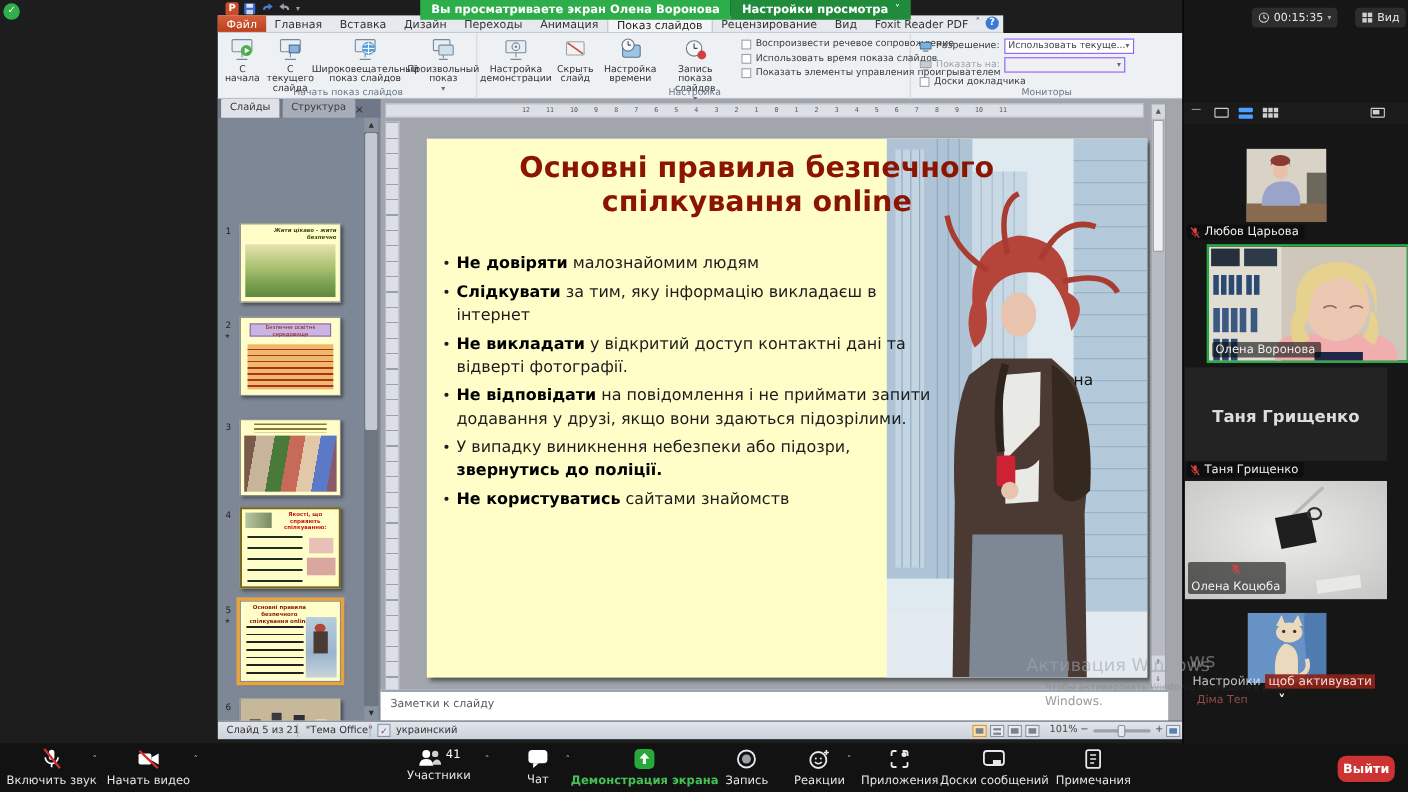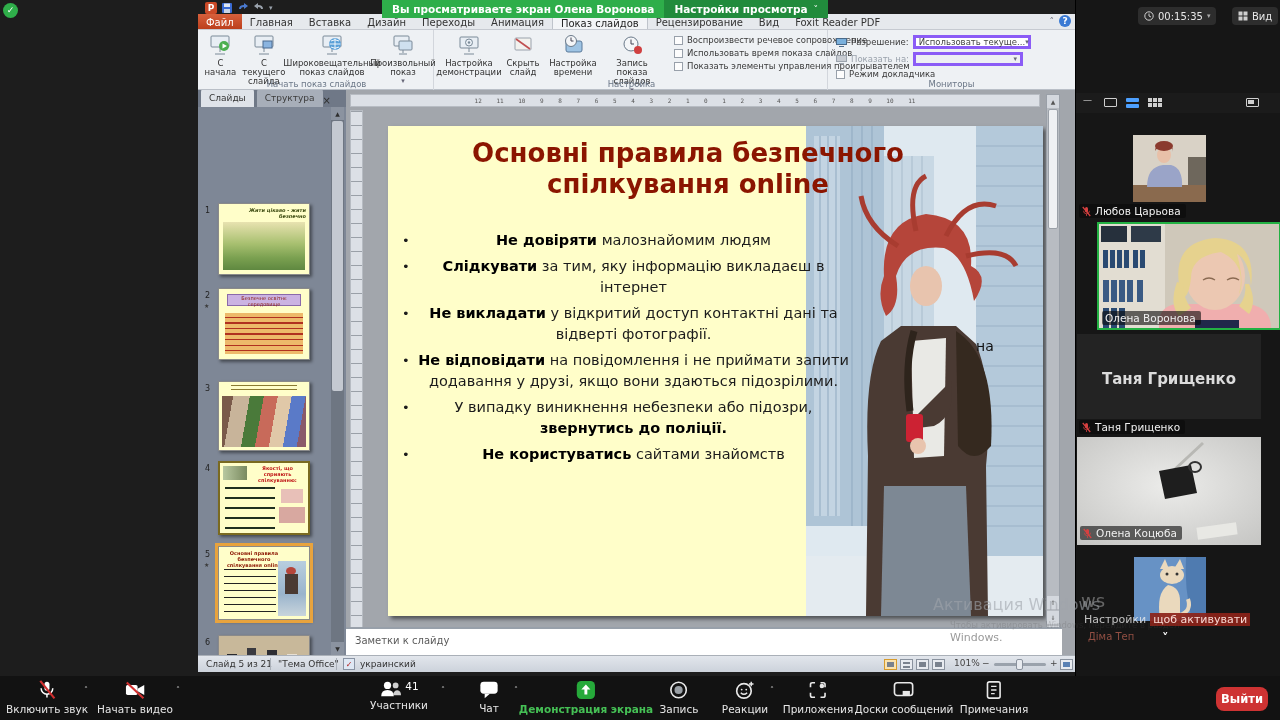--- a/index.html
+++ b/index.html
@@ -9,21 +9,21 @@
   
   #share{position:absolute;left:0;top:0;width:1075px;height:676px;background:#1d1d1d;}
   .tray-ico{position:absolute;left:3px;top:3px;width:15px;height:15px;border-radius:50%;background:#2fae4a;color:#fff;font-size:9px;line-height:15px;text-align:center;font-weight:bold;}
 
   
   .qat{position:absolute;left:205px;top:1px;height:13px;display:flex;gap:4px;align-items:center;}
   .ppt-logo{width:12px;height:12px;background:#cb4a28;color:#fff;border-radius:2px;font-size:9px;font-weight:bold;text-align:center;line-height:12px;}
   .qico{width:12px;height:12px;}
 
   
-  .tabstrip{position:absolute;left:198px;top:14px;width:877px;height:16px;background:#e6e9ed;border-bottom:1px solid #c6cad1;display:flex;align-items:stretch;}
+  .tabstrip{position:absolute;left:198px;top:14px;width:714px;height:16px;background:#e6e9ed;border-bottom:1px solid #c6cad1;display:flex;align-items:stretch;}
   .tab{padding:1px 8px 0;font-size:10px;color:#333;white-space:nowrap;line-height:15px;}
   .tab.file{background:linear-gradient(#d7603c,#bc3f1c);color:#fff;}
   .tab.active{background:#f3f5f7;border:1px solid #bfc4cb;border-bottom:none;color:#222;}
   .winctl{position:absolute;right:4px;top:1px;display:flex;gap:5px;align-items:center;}
   .collapse-g{font-size:9px;color:#667;}
   .help-g{width:12px;height:12px;border-radius:50%;background:#3a7ad4;color:#fff;font-size:9px;line-height:12px;text-align:center;font-weight:bold;}
 
   
   .banner{position:absolute;left:382px;top:0;height:18px;display:flex;z-index:30;}
   .banner .b1{background:#2eae4a;color:#fff;font-size:10.5px;font-weight:bold;line-height:18px;padding:0 10px;white-space:nowrap;}
@@ -35,21 +35,21 @@
   .rgroup{position:absolute;top:0;height:60px;border-right:1px solid #d2d6dc;}
   .glabel{position:absolute;bottom:1px;left:0;right:0;text-align:center;font-size:8.5px;color:#6b7787;}
   .rbtns{position:absolute;top:2px;left:2px;right:2px;display:flex;align-items:flex-start;}
   .rbtn{display:flex;flex-direction:column;align-items:center;text-align:center;font-size:8.5px;color:#333;line-height:9px;padding:1px 2px;}
   .rbtn svg{margin-bottom:2px;}
   .cbcol{position:absolute;top:5px;font-size:8.5px;color:#3a3a3a;}
   .cbrow{display:flex;align-items:center;gap:4px;margin-bottom:3px;white-space:nowrap;}
   .cb{width:9px;height:9px;background:#fdfdfd;border:1px solid #98a0aa;flex:0 0 auto;}
   .monrow{display:flex;align-items:center;gap:4px;font-size:8.5px;color:#3a3a3a;margin-bottom:3px;white-space:nowrap;}
   .monrow.dis{color:#9aa2ac;}
-  .dd{width:118px;height:14px;background:#fff;border:3px solid #8b5cf6;font-size:8.5px;color:#444;display:flex;align-items:center;justify-content:space-between;padding:0 3px;}
+  .dd{width:118px;height:14px;background:#fff;border:1px solid #8b5cf6;font-size:8.5px;color:#444;display:flex;align-items:center;justify-content:space-between;padding:0 3px;}
   .dd .da{font-size:7px;color:#667;}
 
   
   .workspace{position:absolute;left:198px;top:90px;width:877px;height:565px;background:#a2a6ac;}
   .spanel{position:absolute;left:0;top:0;width:148px;height:565px;background:#7e8796;overflow:hidden;}
   .ptabs{position:absolute;left:0;top:0;right:0;height:17px;display:flex;align-items:flex-end;background:#6f7887;}
   .ptab{font-size:9px;padding:4px 8px;border-radius:3px 3px 0 0;margin-left:3px;}
   .ptab.on{background:#dfe3e9;color:#333;}
   .ptab.off{background:#a7aeb9;color:#3c3c3c;}
   .pclose{margin-left:auto;margin-right:16px;font-size:10px;color:#2e2e2e;padding-bottom:1px;}
@@ -63,21 +63,21 @@
   .pscroll .thumbbar{position:absolute;left:1px;top:14px;width:11px;height:270px;background:#c4c9d1;border-radius:2px;}
 
   .hruler{position:absolute;left:152px;top:4px;width:690px;height:13px;background:#dce0e6;border:1px solid #b7bcc3;}
   .hruler .nums{position:absolute;left:0;right:0;top:2px;text-align:center;font-family:"DejaVu Sans Mono",monospace;font-size:6px;color:#555;word-spacing:11px;white-space:nowrap;overflow:hidden;}
   .vruler{position:absolute;left:152px;top:20px;width:13px;height:530px;background:#dce0e6;border:1px solid #b7bcc3;background-image:repeating-linear-gradient(180deg,#9aa0a8 0 1px,transparent 1px 14px);}
 
   
   .slide{position:absolute;left:190px;top:36px;width:655px;height:490px;background:#fffec9;box-shadow:3px 3px 4px rgba(0,0,0,.5);}
   .slide-title{position:absolute;left:30px;top:12px;width:540px;text-align:center;font-size:26px;line-height:31px;font-weight:bold;color:#8b1500;z-index:5;}
   .bullets{position:absolute;left:12px;top:104px;width:452px;z-index:5;}
-  .bullets div{font-size:14.5px;line-height:21px;color:#1c1c1c;margin-bottom:5px;padding-left:15px;position:relative;text-align:center;}
+  .bullets div{font-size:14.5px;line-height:21px;color:#1c1c1c;margin-bottom:5px;padding-left:15px;position:relative;}
   .bullets div::before{content:"•";position:absolute;left:2px;top:0;font-size:13px;color:#1c1c1c;}
   .bullets b{color:#000;}
   .stray{position:absolute;left:588px;top:212px;font-size:14px;color:#111;z-index:6;}
   .photo{position:absolute;left:418px;top:0;width:237px;height:490px;}
 
   
   .vsb{position:absolute;left:848px;top:4px;width:14px;height:546px;background:#b8bcc2;border:1px solid #9aa0a8;}
   .vsb .a{position:absolute;left:0;width:12px;height:13px;background:#d4d8de;color:#555;font-size:6px;text-align:center;line-height:13px;}
   .vsb .th{position:absolute;left:1px;top:14px;width:10px;height:120px;background:#eef0f3;border:1px solid #9aa0a8;border-radius:2px;}
 
@@ -295,21 +295,21 @@
                 <line x1="3" y1="8.5" x2="8" y2="8.5" stroke="#9aa2ac"></line>
               </svg>
             <span>Показать на:</span>
             <div class="dd" style="width:110px;background:#eef0f3;">
                 <span></span>
                 <span class="da">▾</span>
               </div>
           </div>
           <div class="monrow">
             <span class="cb"></span>
-            <span>Режим докладчика</span>
+            <span>Доски докладчика</span>
           </div>
         </div>
         <div class="glabel">Мониторы</div>
       </div>
     </div>
 
     <div class="workspace">
 
       <div class="spanel">
         <div class="ptabs">
@@ -619,21 +619,21 @@
               <stop offset="0" stop-color="#ececea"></stop>
               <stop offset="1" stop-color="#c2c2c0"></stop>
             </radialGradient>
           </defs>
         <rect width="184" height="108" fill="url(#ceil)"></rect>
         <line x1="96" y1="34" x2="126" y2="6" stroke="#b8b8b4" stroke-width="3"></line>
         <path d="M82 34 L114 28 L120 56 L88 62 Z" fill="#1e1e1e"></path>
         <ellipse cx="118" cy="30" rx="6" ry="5" fill="none" stroke="#333" stroke-width="2"></ellipse>
         <rect x="120" y="88" width="40" height="12" fill="#e8e8e4" transform="rotate(-8 140 94)"></rect>
       </svg>
-      <div class="namerow" style="left:3px;bottom:5px;">
+      <div class="namerow" style="left:3px;bottom:5px;flex-direction:column;">
         <svg width="9" height="11" viewBox="0 0 12 14">
             <rect x="4" y="1" width="4" height="7" rx="2" fill="#d84040"></rect>
             <path d="M2 6a4 4 0 0 0 8 0" stroke="#d84040" fill="none"></path>
             <line x1="6" y1="10" x2="6" y2="13" stroke="#d84040"></line>
             <line x1="1" y1="1" x2="11" y2="13" stroke="#d84040" stroke-width="1.6"></line>
           </svg>
         <span>Олена Коцюба</span>
       </div>
     </div>
 

